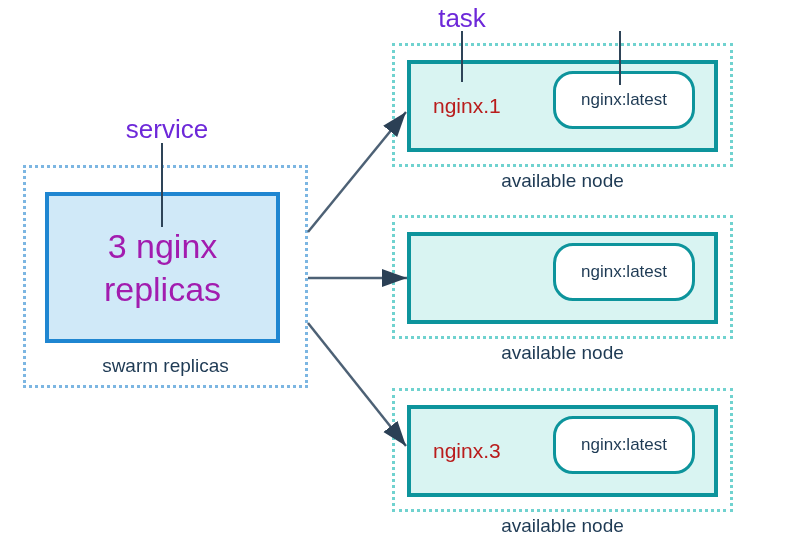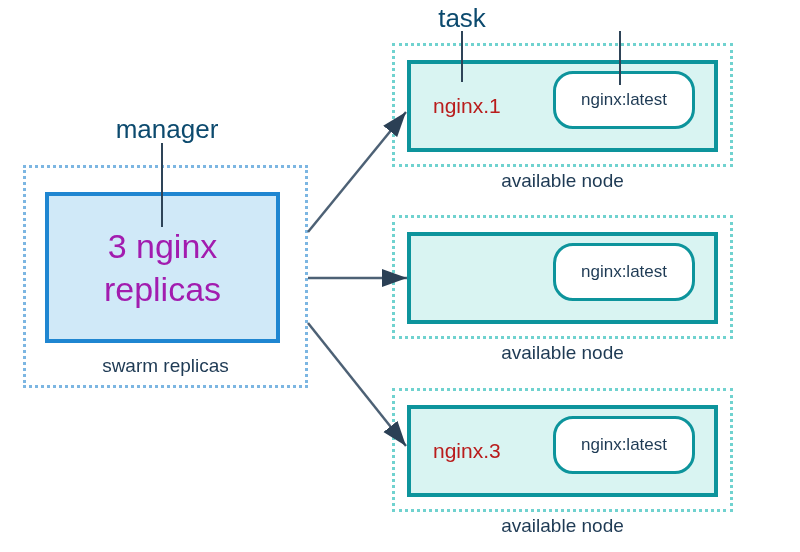--- a/index.html
+++ b/index.html
@@ -13,21 +13,21 @@
   }
   
   .overlay{
     position:absolute;left:0;top:0;width:800px;height:552px;
     pointer-events:none;z-index:5;
   }
   
   .big-label{
     position:absolute;
     font-size:26px;
-    color:#0c4a6e;
+    color:#6d28d9;
     white-space:nowrap;
     transform:translateX(-50%);
     z-index:6;
   }
   
   .swarm-box{
     position:absolute;
     left:23px;top:165px;
     width:285px;height:223px;
     border:3px dotted #7cb6e2;
@@ -121,21 +121,21 @@
       </marker>
     </defs>
     <line x1="162" y1="143" x2="162" y2="227" stroke="#2e4458" stroke-width="2"></line>
     <line x1="462" y1="31" x2="462" y2="82" stroke="#2e4458" stroke-width="2"></line>
     <line x1="620" y1="31" x2="620" y2="85" stroke="#2e4458" stroke-width="2"></line>
     <line x1="308" y1="232" x2="406" y2="112" stroke="#4d6175" stroke-width="2.5" marker-end="url(#arrowhead)"></line>
     <line x1="308" y1="278" x2="407" y2="278" stroke="#4d6175" stroke-width="2.5" marker-end="url(#arrowhead)"></line>
     <line x1="308" y1="323" x2="406" y2="446" stroke="#4d6175" stroke-width="2.5" marker-end="url(#arrowhead)"></line>
   </svg>
 
-  <div class="big-label" style="left:167px;top:114px;">manager</div>
+  <div class="big-label" style="left:167px;top:114px;">service</div>
   <div class="big-label" style="left:462px;top:3px;">task</div>
 
   <div class="swarm-box">
     <div class="service-box">
       <div class="service-box-label">3 nginx replicas</div>
     </div>
     <div class="swarm-caption">swarm replicas</div>
   </div>
 
   <div class="node node-1">

